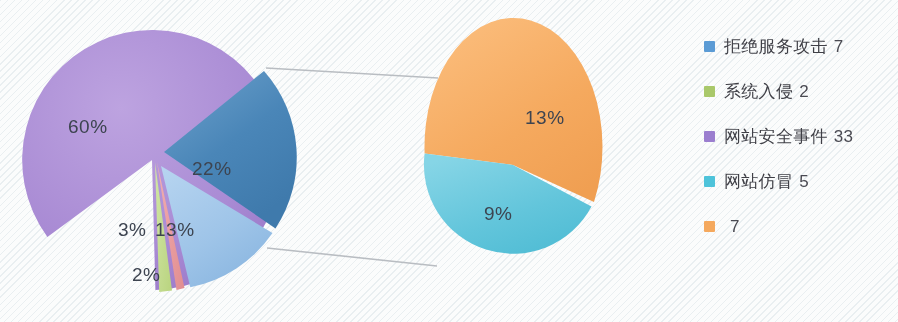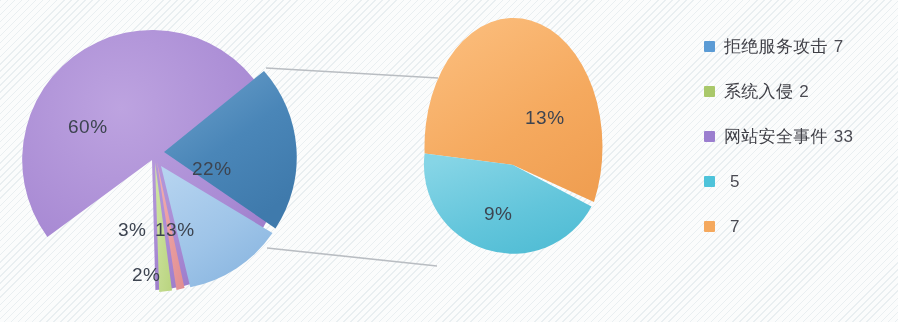--- a/index.html
+++ b/index.html
@@ -189,20 +189,21 @@
     </div>
 
     <div class="legend-item">
       <span class="legend-swatch" style="background:#9b7ecf"></span>
       <span class="legend-text">网站安全事件</span>
       <span class="legend-text legend-count">33</span>
     </div>
 
     <div class="legend-item">
       <span class="legend-swatch" style="background:#4ec3da"></span>
+      <span class="legend-text">网站仿冒</span>
       <span class="legend-text legend-count">5</span>
     </div>
 
     <div class="legend-item">
       <span class="legend-swatch" style="background:#f5a95e"></span>
       <span class="legend-text legend-count">7</span>
     </div>
 
   </div>
 </div>

